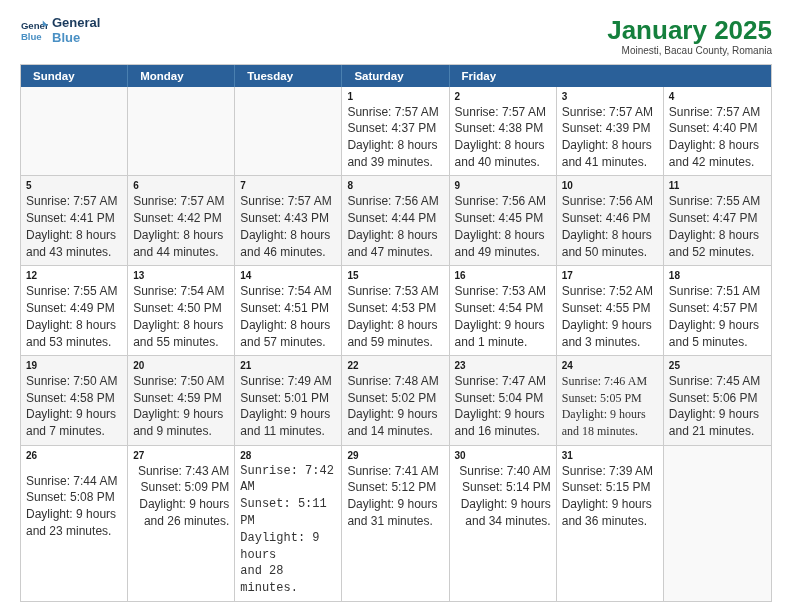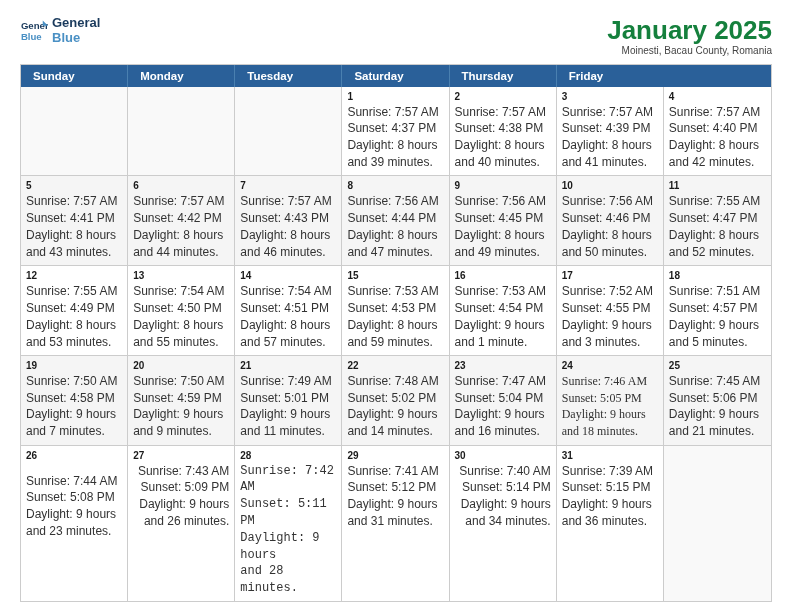--- a/index.html
+++ b/index.html
@@ -125,21 +125,20 @@
       <div class="subtitle">Moinesti, Bacau County, Romania</div>
     </div>
   </div>
 
   <div class="calendar">
     <div class="cal-header" id="cal-header">
         <div class="cal-header-cell">Sunday</div>
         <div class="cal-header-cell">Monday</div>
         <div class="cal-header-cell">Tuesday</div>
         <div class="cal-header-cell">Saturday</div>
-        <div class="cal-header-cell">Thursday</div>
         <div class="cal-header-cell">Friday</div>
       </div>
     <div class="cal-body" id="cal-body">
         <div class="cal-row">
           <div class="cal-cell empty"></div>
           <div class="cal-cell empty"></div>
           <div class="cal-cell empty"></div>
           <div class="cal-cell">
             <span class="day-num">1</span>
             <div class="cell-text" style="white-space: pre-line;">Sunrise: 7:57 AM

